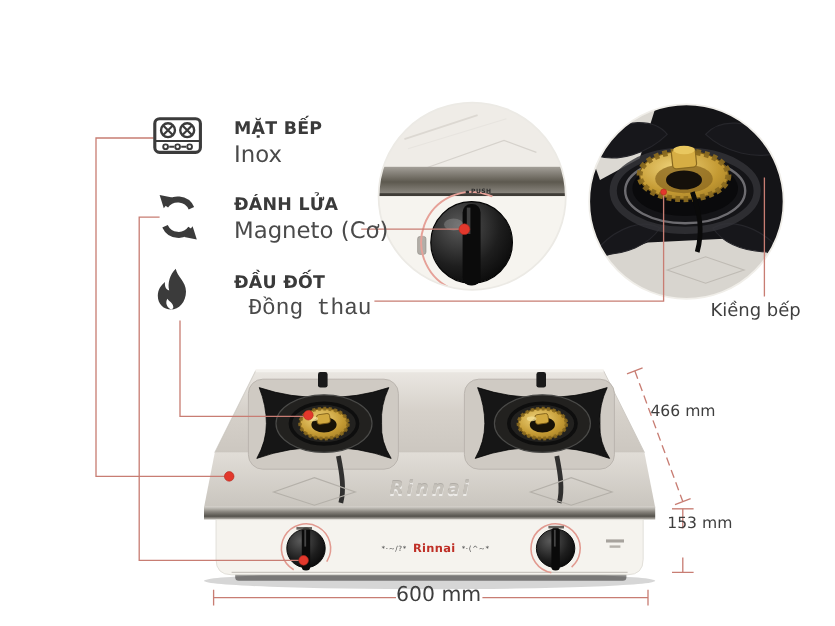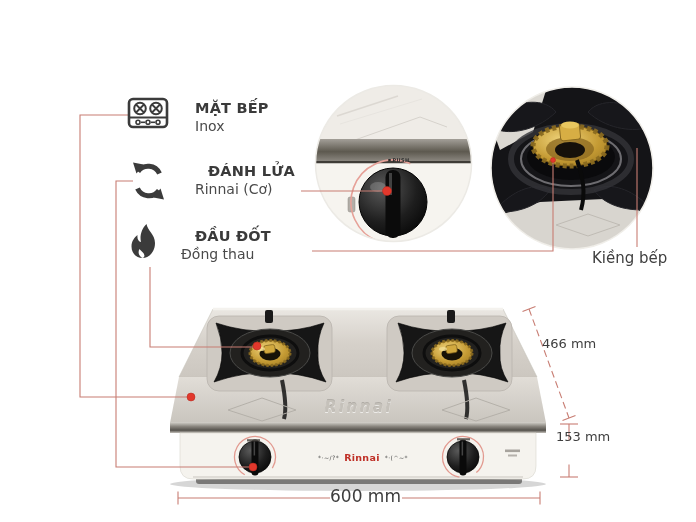--- a/index.html
+++ b/index.html
@@ -4,21 +4,21 @@
 <style>
   html,body{margin:0;padding:0;background:#ffffff;}
   .stage{
     position:relative;width:696px;height:522px;background:#ffffff;overflow:hidden;
     font-family:"DejaVu Sans","Liberation Sans",sans-serif;
     margin-top:20px;
   }
   .abs{position:absolute;}
   .art{position:absolute;left:0;top:0;pointer-events:none;}
   .feat-title{font-size:14.5px;font-weight:700;color:#3a3a3a;letter-spacing:.2px;white-space:nowrap;}
-  .feat-sub{font-size:14px;color:#4a4a4a;white-space:nowrap;}
+  .feat-sub{font-size:19px;color:#4a4a4a;white-space:nowrap;}
   .dim-label{font-size:13px;color:#3e3e3e;white-space:nowrap;}
   .dim-label.w{font-size:17px;width:72px;text-align:left;}
   .callout-label{font-size:15px;color:#3f3f3f;white-space:nowrap;}
   .brand-band{display:flex;align-items:center;justify-content:center;gap:5px;width:136px;height:12px;}
   .panel-marks{font-size:6px;color:#4c4c4c;letter-spacing:.5px;white-space:nowrap;}
   .brand-red{font-size:9.5px;font-weight:800;color:#bf2f26;letter-spacing:.3px;}
   .emboss{width:112px;text-align:center;font-size:15px;font-weight:700;font-style:italic;
     letter-spacing:2.5px;color:#c3bfb8;opacity:.85;
     text-shadow:0 1px 0 rgba(255,255,255,.75),0 -1px 0 rgba(130,126,120,.5);}
   .push{display:flex;align-items:center;gap:2px;font-size:5px;color:#2d2d2d;letter-spacing:.4px;font-weight:700;}
@@ -263,25 +263,25 @@
   <div class="abs" style="left:128px;top:203px;">
     <svg width="34" height="40" viewBox="0 0 34 40">
       <path d="M18.5 1 C19.5 7.5 27 11.5 27 20 C27 29 21 35 14.5 35 C8.5 35 3.5 30.5 3.5 23.5 C3.5 18 6.5 14.5 9.5 12 C9 16 10.5 18.5 13 19 C11.5 13.5 13.5 5.5 18.5 1 Z" fill="#3b3b3b"></path>
       <path d="M14.5 35 C11 33 9.5 29.5 11.5 26 C13 28.5 16 29 16.5 33 C16 34.2 15.3 35 14.5 35 Z" fill="#ffffff"></path>
     </svg>
   </div>
 
   <div class="abs feat-title" style="left:195px;top:80px;">MẶT BẾP</div>
   <div class="abs feat-sub" style="left:195px;top:98px;">Inox</div>
 
-  <div class="abs feat-title" style="left:208px;top:143px;">ĐÁNH LỬA</div>
-  <div class="abs feat-sub" style="left:195px;top:161px;">Rinnai (Cơ)</div>
+  <div class="abs feat-title" style="left:195px;top:143px;">ĐÁNH LỬA</div>
+  <div class="abs feat-sub" style="left:195px;top:161px;">Magneto (Cơ)</div>
 
   <div class="abs feat-title" style="left:195px;top:208px;text-align:center;">ĐẦU ĐỐT</div>
-  <div class="abs feat-sub" style="left:181px;top:226px;">Đồng thau</div>
+  <div class="abs feat-sub" style="left:207px;top:226px;font-family:Liberation Mono, monospace;">Đồng thau</div>
 
   <div class="abs callout-label" style="left:592px;top:229px;">Kiềng bếp</div>
 
   <div class="abs dim-label" style="left:542px;top:316px;">466 mm</div>
   <div class="abs dim-label" style="left:556px;top:409px;">153 mm</div>
   <div class="abs dim-label w" style="left:330px;top:466px;">600 mm</div>
 
   <div class="abs emboss" style="left:303px;top:378px;">Rinnai</div>
 
   <div class="abs brand-band" style="left:295px;top:431px;">

